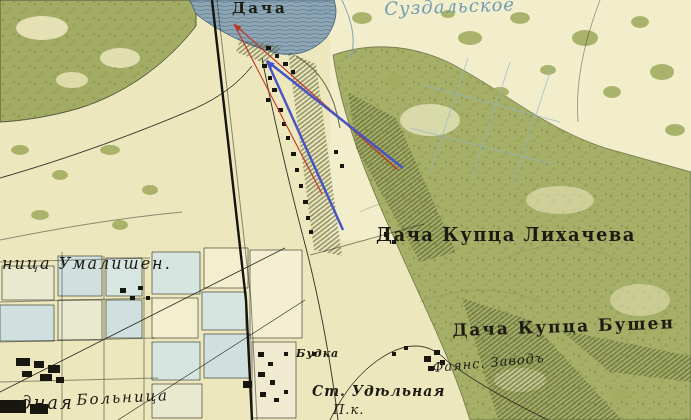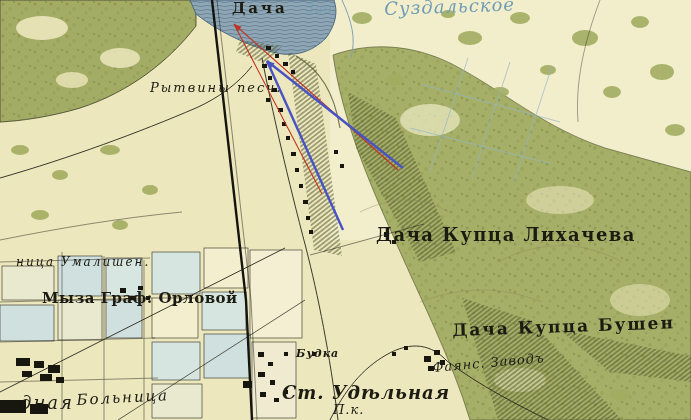--- a/index.html
+++ b/index.html
@@ -220,24 +220,22 @@
         <polygon points="234,24 241.5220919180629,26.723625006533176 237.57591942287505,31.15631191893597" fill="#c03322"></polygon>
         <line x1="403" y1="168" x2="267" y2="61" stroke="#4853c4" stroke-width="2.4"></line>
         <line x1="343" y1="230" x2="267" y2="61" stroke="#4853c4" stroke-width="2.4"></line>
         <polygon points="267,61 274.6736430184597,63.26168141550597 271.00401196420006,67.92588537232191" fill="#4853c4"></polygon>
       </g>
   </svg>
 
   <div class="lbl b" style="left:232px;top:1px;font-size:15px;letter-spacing:3px">Дача</div>
   <div class="lbl i blue faint" style="left:306px;top:2px;font-size:13px">Зав.</div>
   <div class="lbl i blue" style="left:384px;top:0px;font-size:18px;letter-spacing:1px;transform:rotate(-2deg)">Суздальское</div>
-  <div class="lbl i" style="left:150px;top:81px;font-size:13px;letter-spacing:2px">Рытвины песч.</div>
   <div class="lbl b" style="left:376px;top:226px;font-size:18px;letter-spacing:1.5px">Дача Купца Лихачева</div>
   <div class="lbl b" style="left:452px;top:322px;font-size:17px;letter-spacing:2px;transform:rotate(-2deg)">Дача Купца Бушен</div>
-  <div class="lbl i" style="left:16px;top:256px;font-size:12px;letter-spacing:2px">ница Умалишен.</div>
-  <div class="lbl b" style="left:42px;top:291px;font-size:15px;letter-spacing:0.5px">Мыза Граф: Орловой</div>
+  <div class="lbl i" style="left:2px;top:256px;font-size:16px;letter-spacing:2px">ница Умалишен.</div>
   <div class="lbl i b" style="left:296px;top:348px;font-size:11px">Будка</div>
-  <div class="lbl i b" style="left:282px;top:384px;font-size:18px;letter-spacing:1px">Ст. Удѣльная</div>
+  <div class="lbl i b" style="left:312px;top:384px;font-size:14px;letter-spacing:1px">Ст. Удѣльная</div>
   <div class="lbl i" style="left:333px;top:403px;font-size:13px">П.к.</div>
   <div class="lbl i" style="left:432px;top:361px;font-size:13px;transform:rotate(-5deg)">Фаянс. Заводъ</div>
   <div class="lbl i" style="left:76px;top:393px;font-size:15px;letter-spacing:2px;transform:rotate(-3deg)">Больница</div>
   <div class="lbl i" style="left:20px;top:394px;font-size:18px;letter-spacing:2px">дная</div>
 </div>
 
 </body></html>

